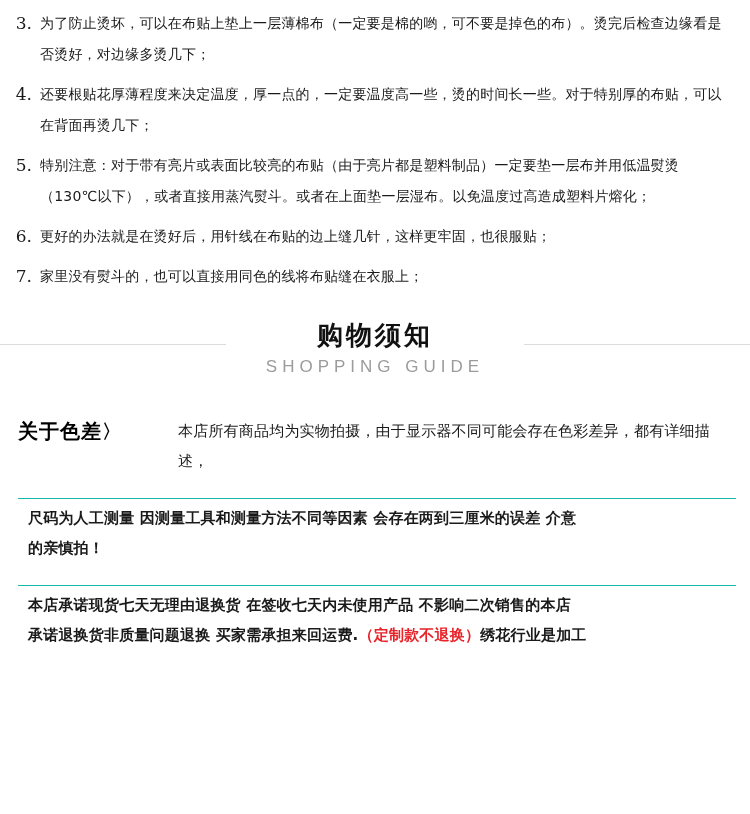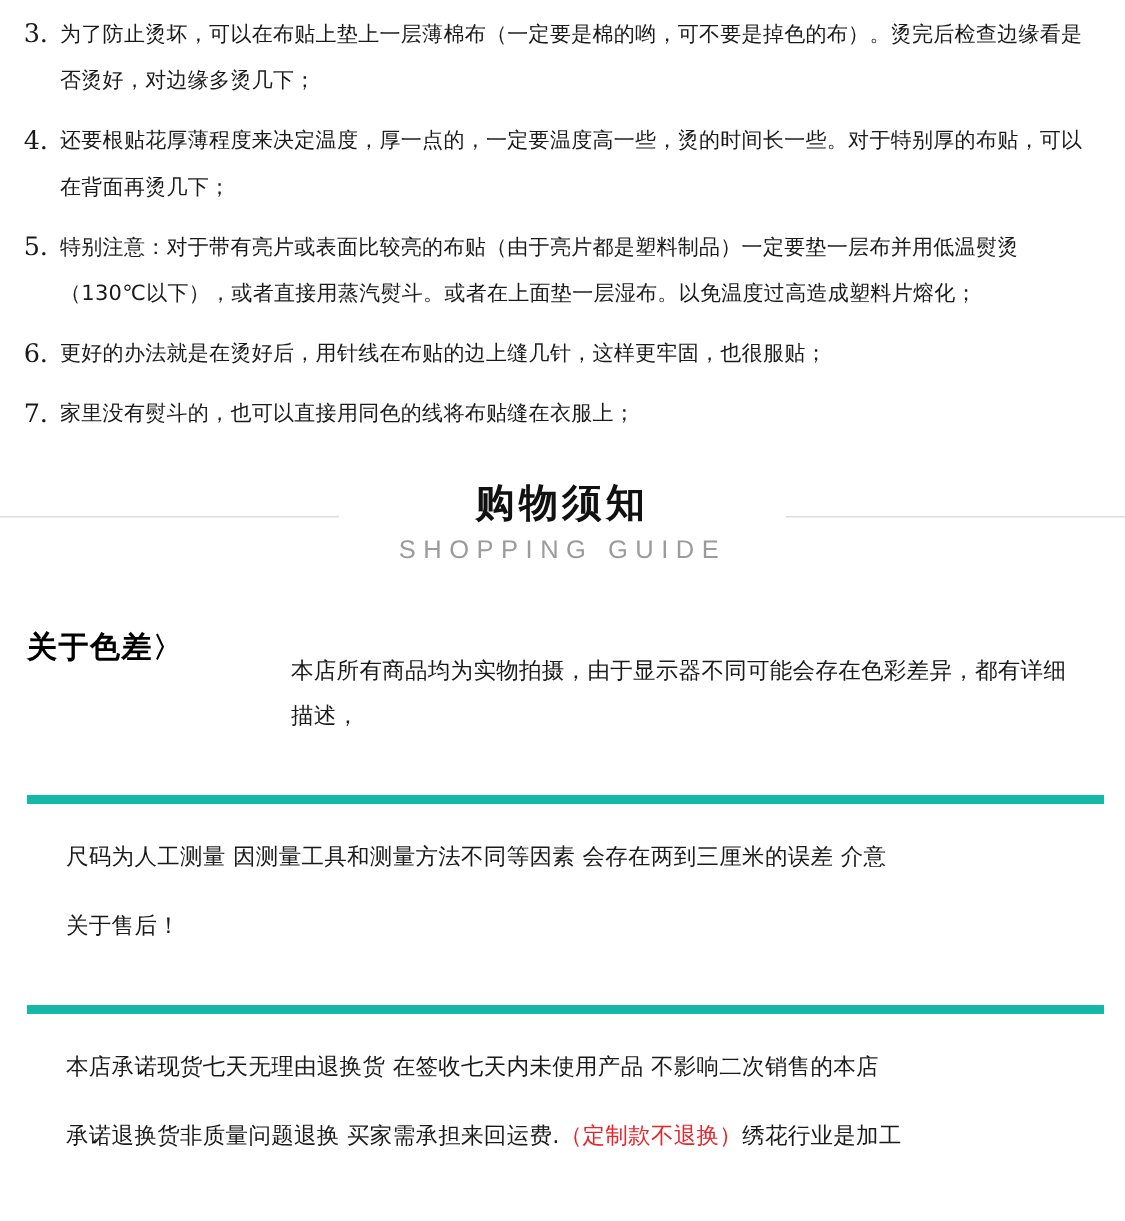--- a/index.html
+++ b/index.html
@@ -85,21 +85,22 @@
   .guide-rows {
     margin-top: 16px;
     padding: 0 14px 0 18px;
   }
   .guide-row {
     display: flex;
     align-items: flex-start;
     padding: 9px 0 9px 0;
   }
   .guide-row + .guide-row .guide-body {
-    border-top: 6px solid #14b8a6;
+    border-top: 1px solid #14b8a6;
+    font-weight: bold;
   }
   .guide-label {
     flex: 0 0 150px;
     width: 150px;
     color: #000000;
     font-size: 20px;
     font-weight: bold;
     letter-spacing: 1px;
     line-height: 30px;
     padding-top: 4px;
@@ -110,21 +111,21 @@
     font-size: 19px;
   }
   .guide-body {
     flex: 1;
     font-size: 15px;
     line-height: 30px;
     color: #1a1a1a;
     padding: 4px 0 4px 10px;
     letter-spacing: 0.2px;
   }
-  .guide-body p { margin: 16px; }
+  .guide-body p { margin: 0; }
   .hl-red { color: #e8232a; }
   .hl-red-b { color: #e8232a; }
 </style>
 </head>
 <body>
 
 <div class="instructions">
   <div class="inst-item">
     <div class="inst-num">3.</div>
     <div class="inst-text">为了防止烫坏，可以在布贴上垫上一层薄棉布（一定要是棉的哟，可不要是掉色的布）。烫完后检查边缘看是否烫好，对边缘多烫几下；</div>
@@ -162,21 +163,21 @@
       <span>关于色差</span><span class="chev">〉</span>
     </div>
     <div class="guide-body">
       <p>本店所有商品均为实物拍摄，由于显示器不同可能会存在色彩差异，都有详细描述，</p>
     </div>
   </div>
 
   <div class="guide-row">
     <div class="guide-body">
       <p>尺码为人工测量  因测量工具和测量方法不同等因素  会存在两到三厘米的误差  介意</p>
-      <p>关于售后！</p>
+      <p>的亲慎拍！</p>
     </div>
   </div>
 
 
   <div class="guide-row">
     <div class="guide-body">
       <p>本店承诺现货七天无理由退换货  在签收七天内未使用产品  不影响二次销售的本店</p>
       <p id="after-line-1">承诺退换货非质量问题退换  买家需承担来回运费.<span class="hl-red-b">（定制款不退换）</span>绣花行业是加工</p>
 
     </div>

